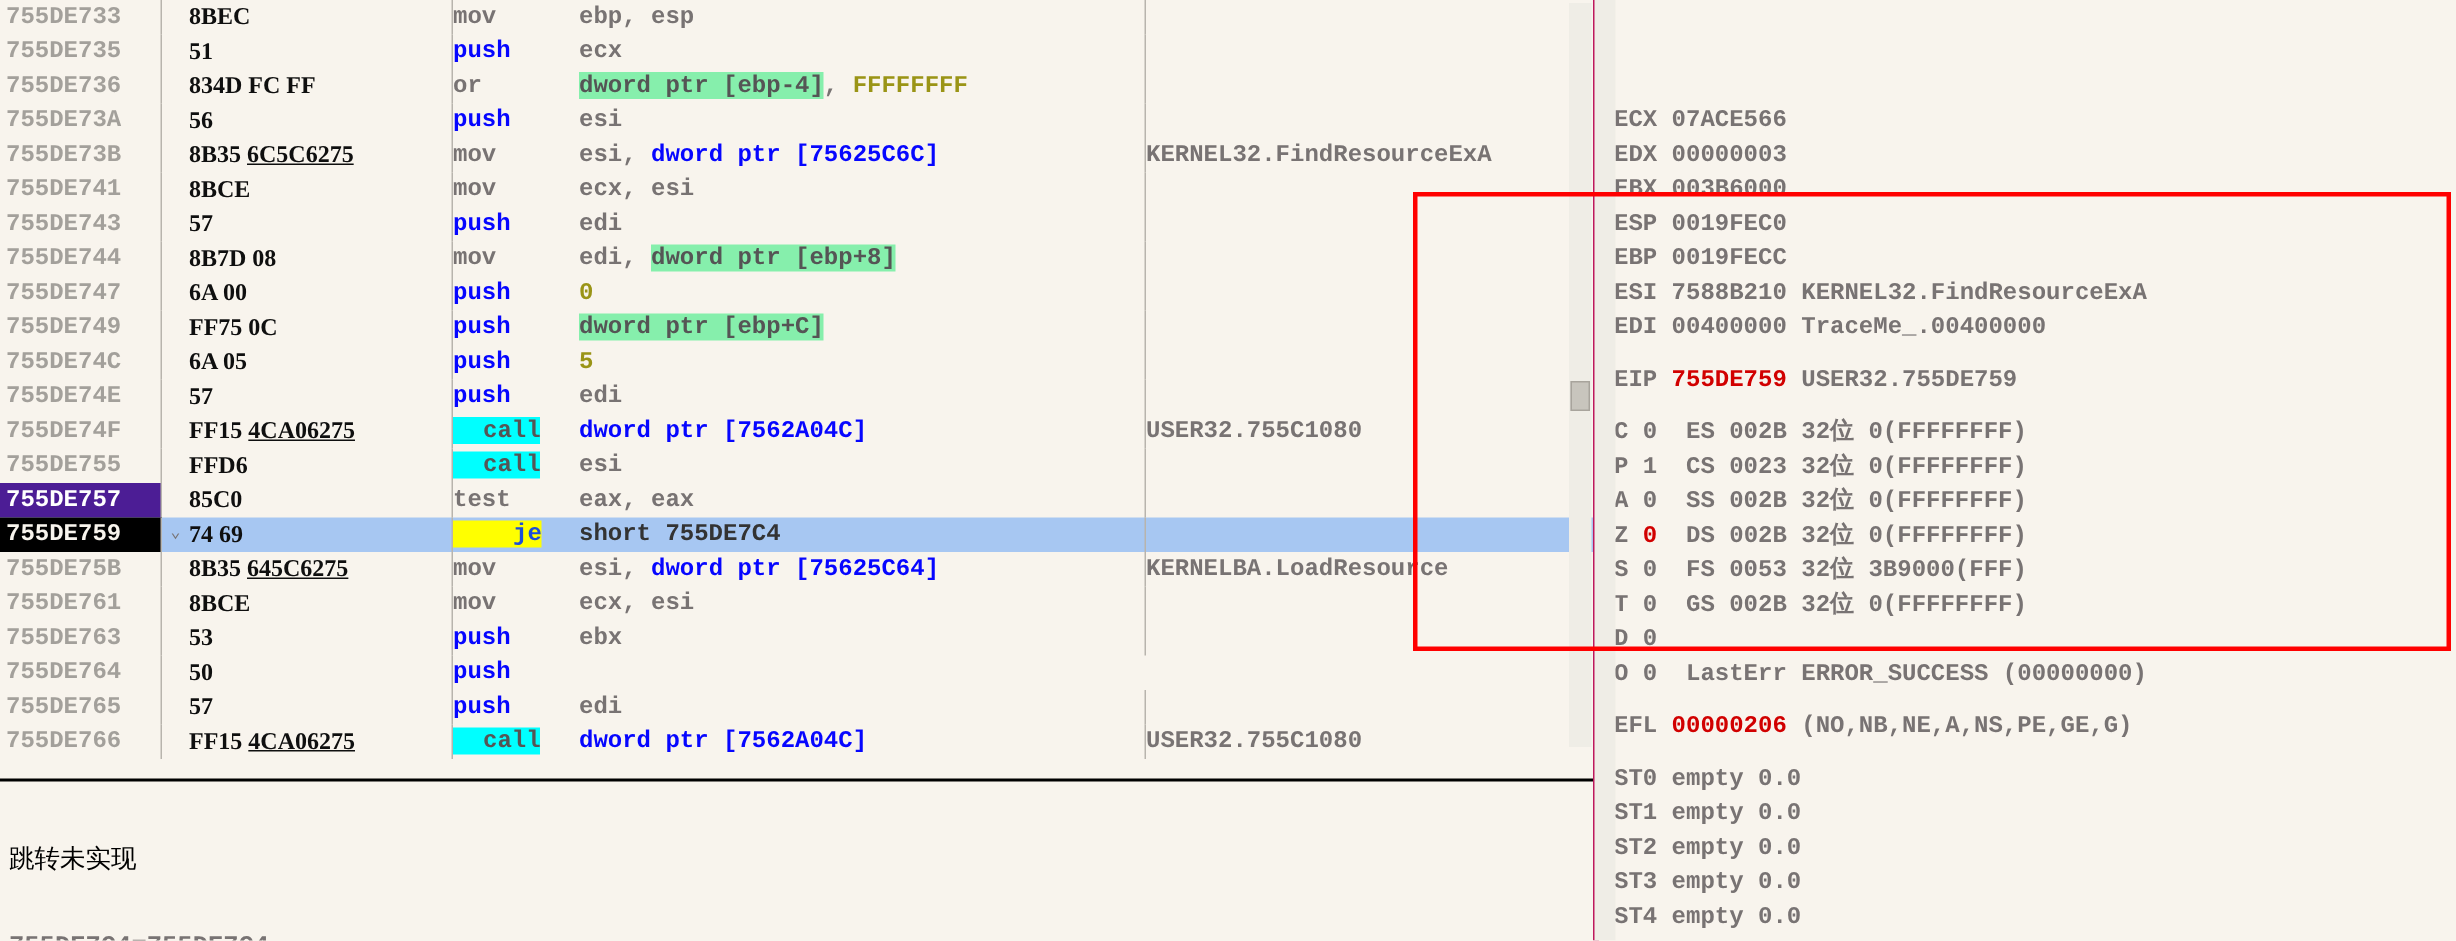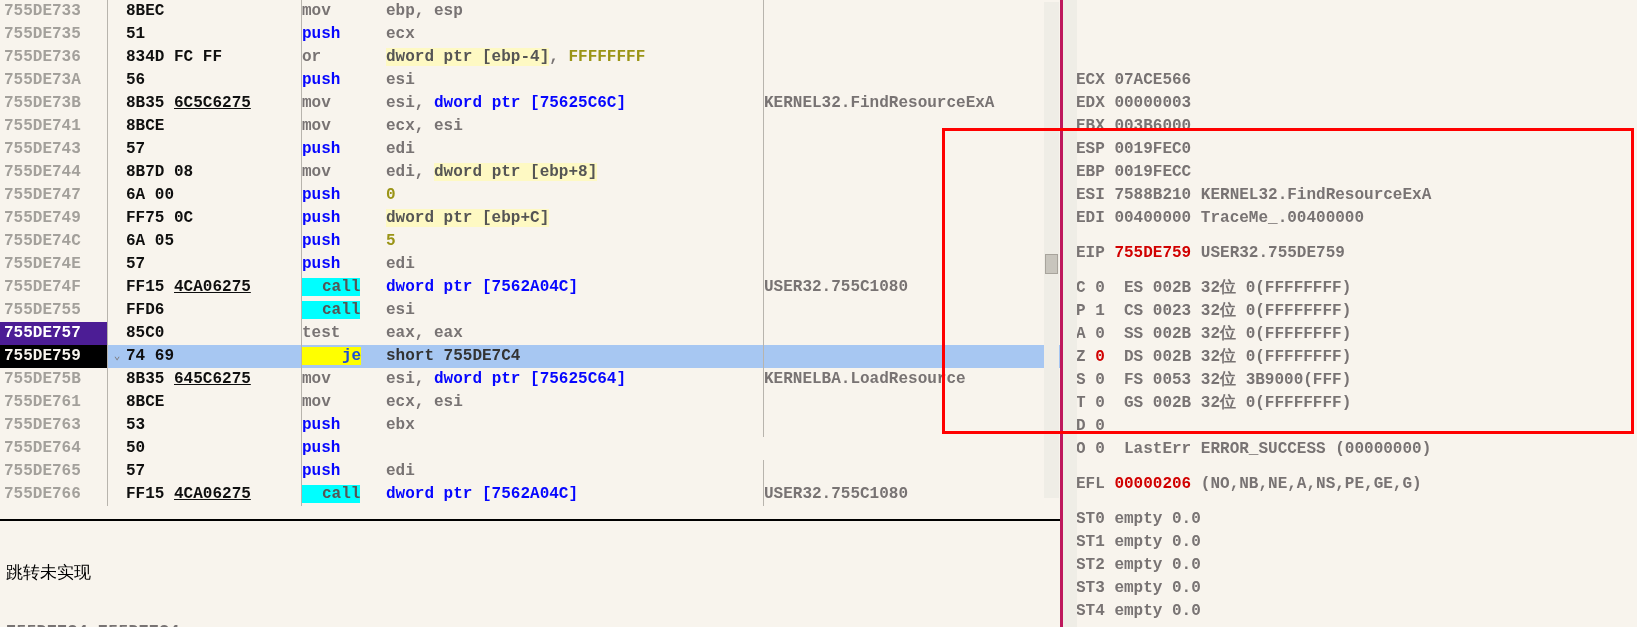--- a/index.html
+++ b/index.html
@@ -13,58 +13,58 @@
   width:1637px;
   height:627px;
   position:relative;
 }
 .main {
   display:flex;
   height:627px;
 }
 .disasm-pane {
   flex:0 0 1066px;
-  border-right:6px solid #be185d;
+  border-right:4px solid #be185d;
   display:flex;
   flex-direction:column;
   position:relative;
 }
 .disasm-scroll {
   overflow:hidden;
   flex:1;
   position:relative;
 }
 .disasm-rows { }
 .row {
   display:flex;
   height:23px;
   line-height:23px;
   white-space:pre;
 }
 .row > div { overflow:hidden; }
 .col-addr { width:108px; padding-left:4px; }
 .col-arrow { width:18px; text-align:center; font-size:11px; font-weight:normal; }
-.col-bytes { width:176px; }
+.col-bytes { width:176px;font-family:Liberation Serif, serif; }
 .col-mnem { width:84px; }
 .col-ops  { width:378px; }
 .col-cmt  { flex:1; color:#787373; }
 
 .addr-norm { color:#a3a09b; }
 .addr-bp   { background:#4c1d95; color:#fff; }
 .addr-cur  { background:#000; color:#f8f4ed; }
 .bytes     { color:#0f0f0f; }
 .bytes u   { text-decoration:underline; }
 .mnem-def  { color:#787373; }
 .mnem-blue { color:#0606ff; }
 .mnem-cyan { background:#00ffff; color:#555;padding-left:20px; }
 .mnem-je   { background:#ffff00; color:#ff0000; }
 .op-gray   { color:#787373; }
 .op-num    { color:#9a9416; }
 .op-mem    { color:#0606ff; }
-.op-memH   { background:#fef9c3; color:#555; }
+.op-memH   { background:#86efac; color:#555; }
 .op-short  { color:#aa0000; }
 .row-sel   { background:#a7c7f2; }
 .row-sel .col-cmt, .row-sel .op-short { color:#333; }
 .row-sel .mnem-je { background:#ffff00; color:#1d4ed8;padding-left:40px; }
 
 .sep { border-right:1px solid #b8b4ad; }
 .status-pane {
   border-top:2px solid #000;
   padding:4px 6px;
   white-space:pre;

